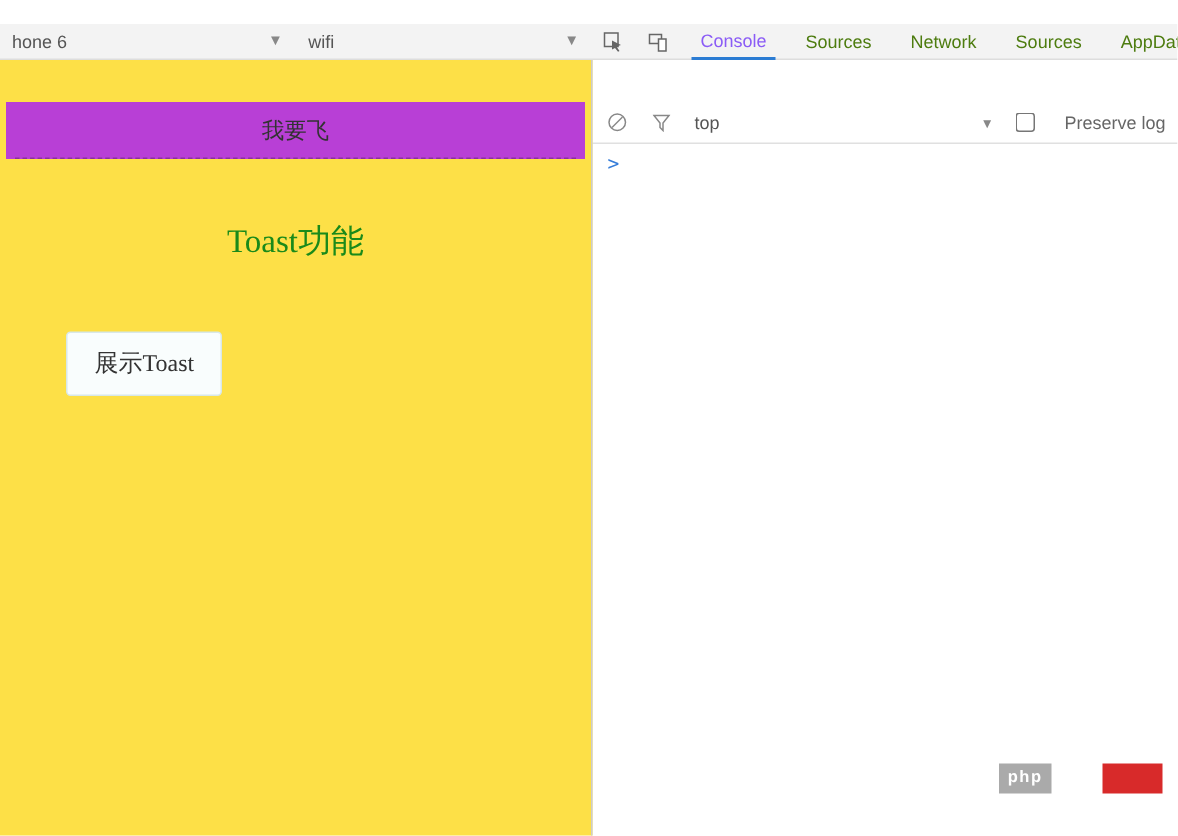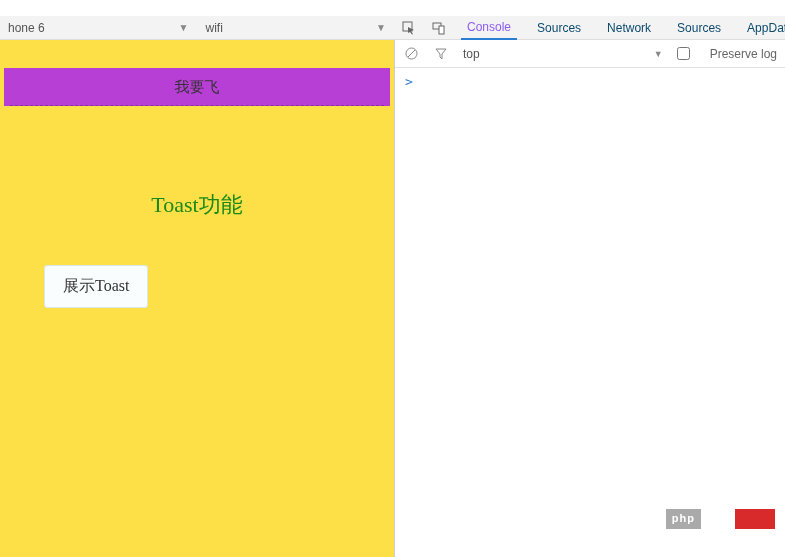--- a/index.html
+++ b/index.html
@@ -5,35 +5,35 @@
     * { margin: 0; padding: 0; box-sizing: border-box; }
     body { font-family: "Microsoft YaHei", Arial, sans-serif; background: #fff; width: 785px; height: 557px; overflow: hidden; position: relative; }
     
     .toolbar { display: flex; height: 24px; background: #f3f3f3; border-bottom: 1px solid #ddd; align-items: center; font-size: 12px; color: #555; margin-top: 16px; }
     .toolbar-left { display: flex; flex: 0 0 395px; }
     .toolbar-select { display: flex; align-items: center; padding: 0 8px; flex: 1; cursor: pointer; position: relative; }
     .toolbar-select .chev { position: absolute; right: 8px; color: #888; font-size: 10px; }
     .toolbar-divider { width: 1px; background: #ddd; height: 100%; }
     .toolbar-right { display: flex; align-items: center; padding: 0 6px; gap: 14px; }
     .toolbar-icon { width: 16px; height: 16px; display: flex; align-items: center; justify-content: center; cursor: pointer; color: #666; }
-    .tab { padding: 4px 6px; cursor: pointer; color: #0c4a6e; }
+    .tab { padding: 4px 6px; cursor: pointer; color: #4d7c0f; }
     .tab.active { color: #8b5cf6; border-bottom: 2px solid #2b7cd3; }
     
     .main { display: flex; height: calc(100% - 24px); }
     .simulator { width: 395px; border-right: 1px solid #ccc; background: #fde047; position: relative; }
     .sim-inner { margin: 28px 4px 0 4px; }
     .title-bar { background: #b83fd6; height: 38px; display: flex; align-items: center; justify-content: center; color: #333; font-size: 15px; position: relative; }
     .title-bar::after { content: ""; position: absolute; left: 6px; right: 6px; bottom: 0; border-bottom: 1px dashed rgba(0,0,0,0.25); }
-    .page-content { padding: 40px 20px; margin-top: 44px; }
+    .page-content { padding: 40px 20px; }
     .page-title { text-align: center; color: #1a8a1a; font-size: 22px; font-family: "SimSun", serif; margin-bottom: 45px; }
     .btn-row { display: flex; gap: 40px; justify-content: flex-start; padding-left: 20px; }
     .wx-btn { background: #f9fdfd; border: 1px solid #d8e8e8; border-radius: 3px; padding: 10px 18px; font-size: 16px; font-family: "SimSun", serif; color: #333; cursor: pointer; }
     
     .devtools { flex: 1; display: flex; flex-direction: column; background: #fff; }
-    .console-bar { display: flex; align-items: center; height: 28px; border-bottom: 1px solid #e0e0e0; padding: 0 8px; gap: 14px; font-size: 12px; color: #666; }
+    .console-bar { display: flex; align-items: center; height: 28px; border-bottom: 1px solid #e0e0e0; padding: 0 8px; gap: 14px; font-size: 12px; color: #666; margin-top: 28px; }
     .console-bar .spacer { flex: 1; }
     .preserve { display: flex; align-items: center; gap: 20px; }
     .console-body { flex: 1; padding: 6px 10px; font-family: monospace; font-size: 13px; color: #367dd9; }
     .context-sel { display: flex; align-items: center; gap: 4px; cursor: pointer; color: #555; }
     .context-chev { color: #888; font-size: 9px; }
     
     .watermark { position: absolute; right: 10px; bottom: 28px; display: flex; height: 20px; gap: 34px; }
     .wm-left { background: #aaa; color: #fff; font-size: 11px; padding: 3px 6px; font-weight: bold; letter-spacing: 1px; }
     .wm-right { background: #d82a2a; width: 40px; }
     

